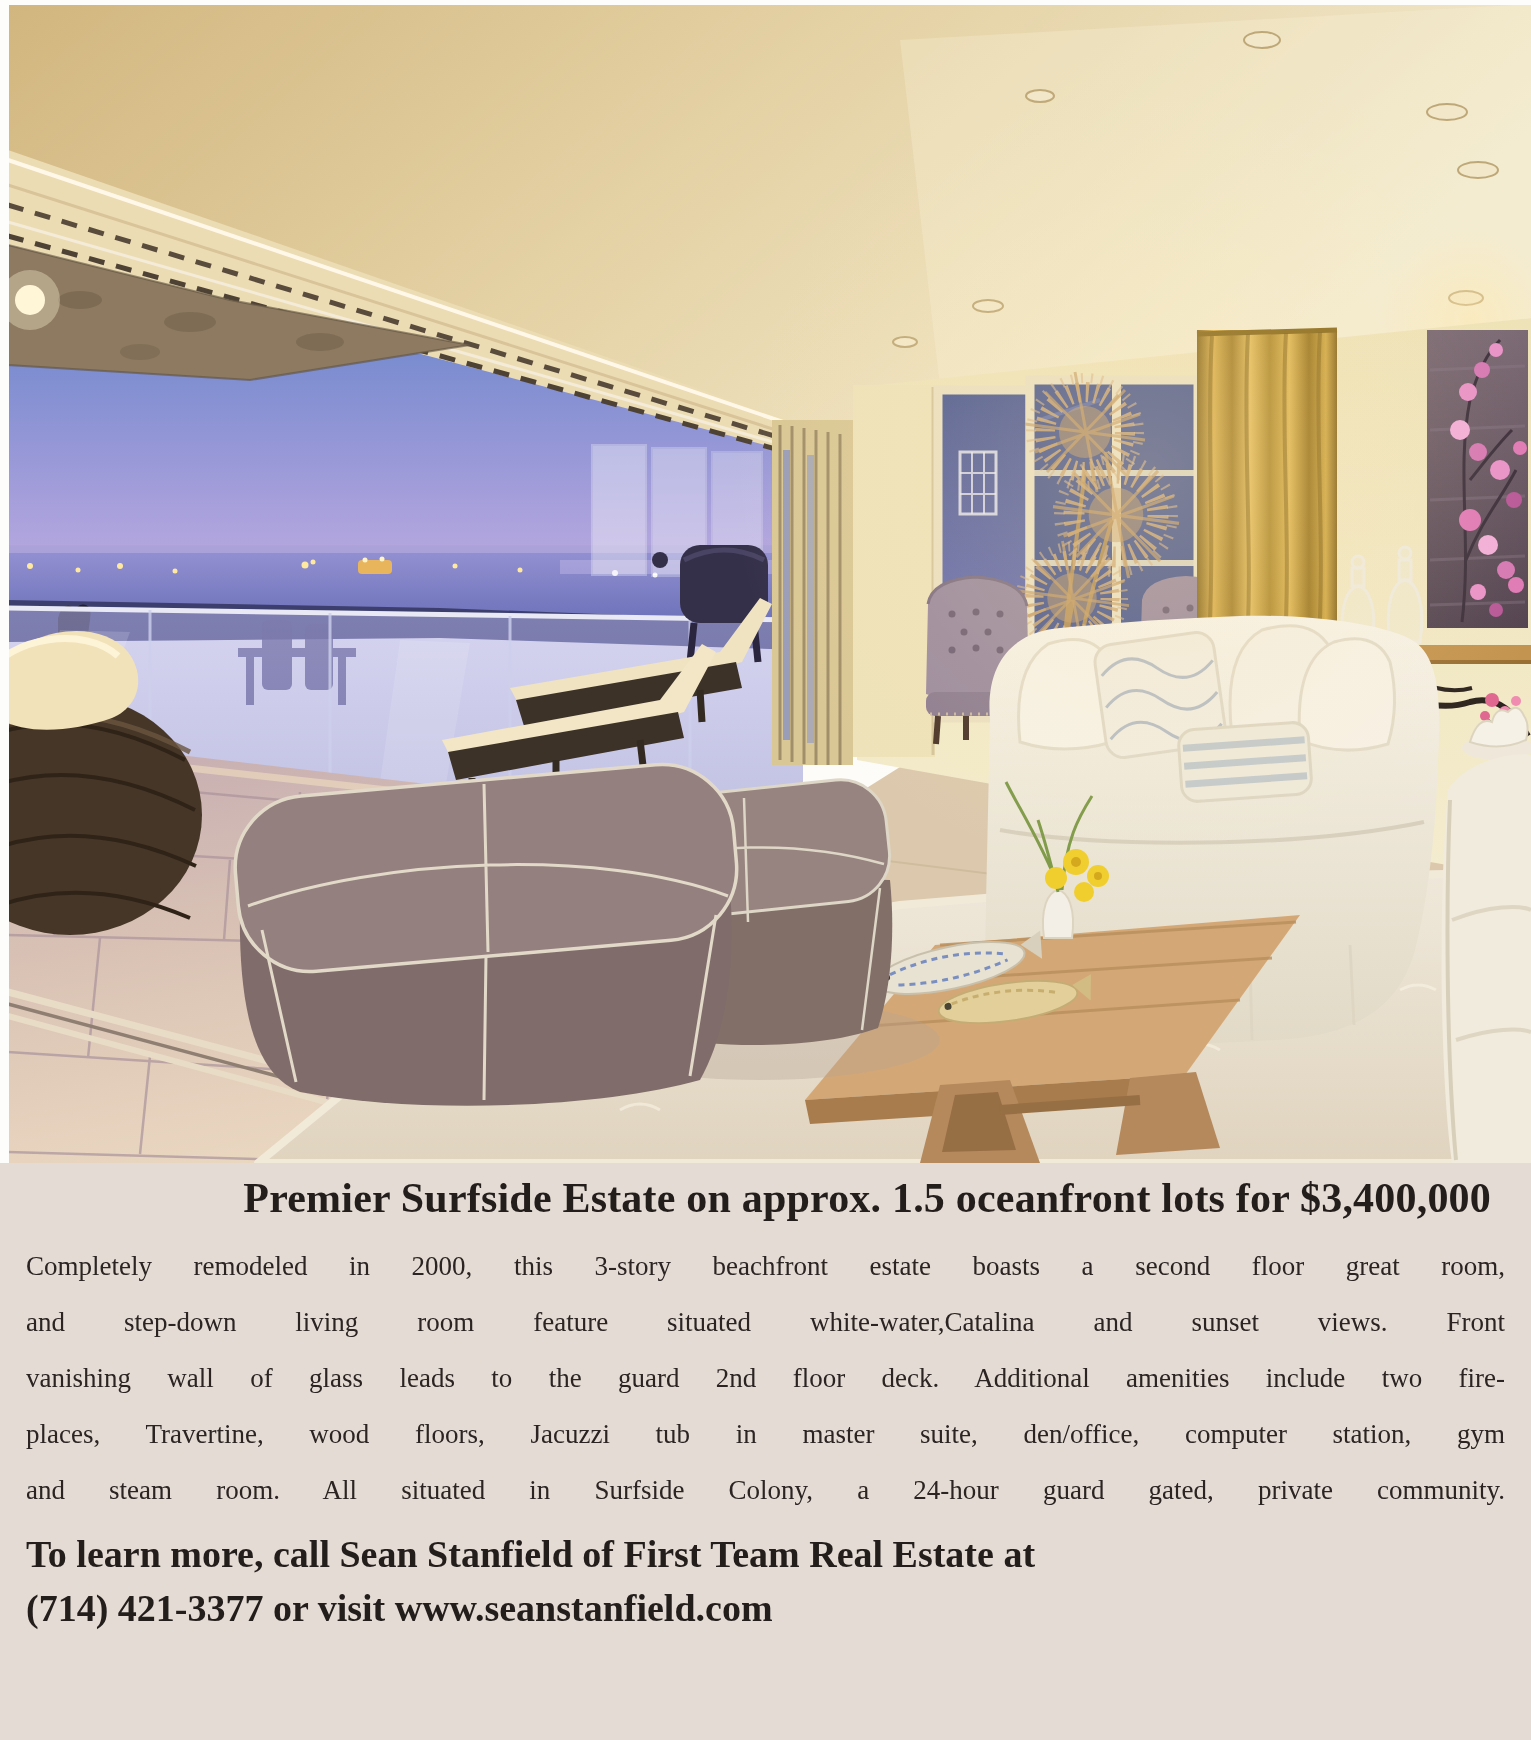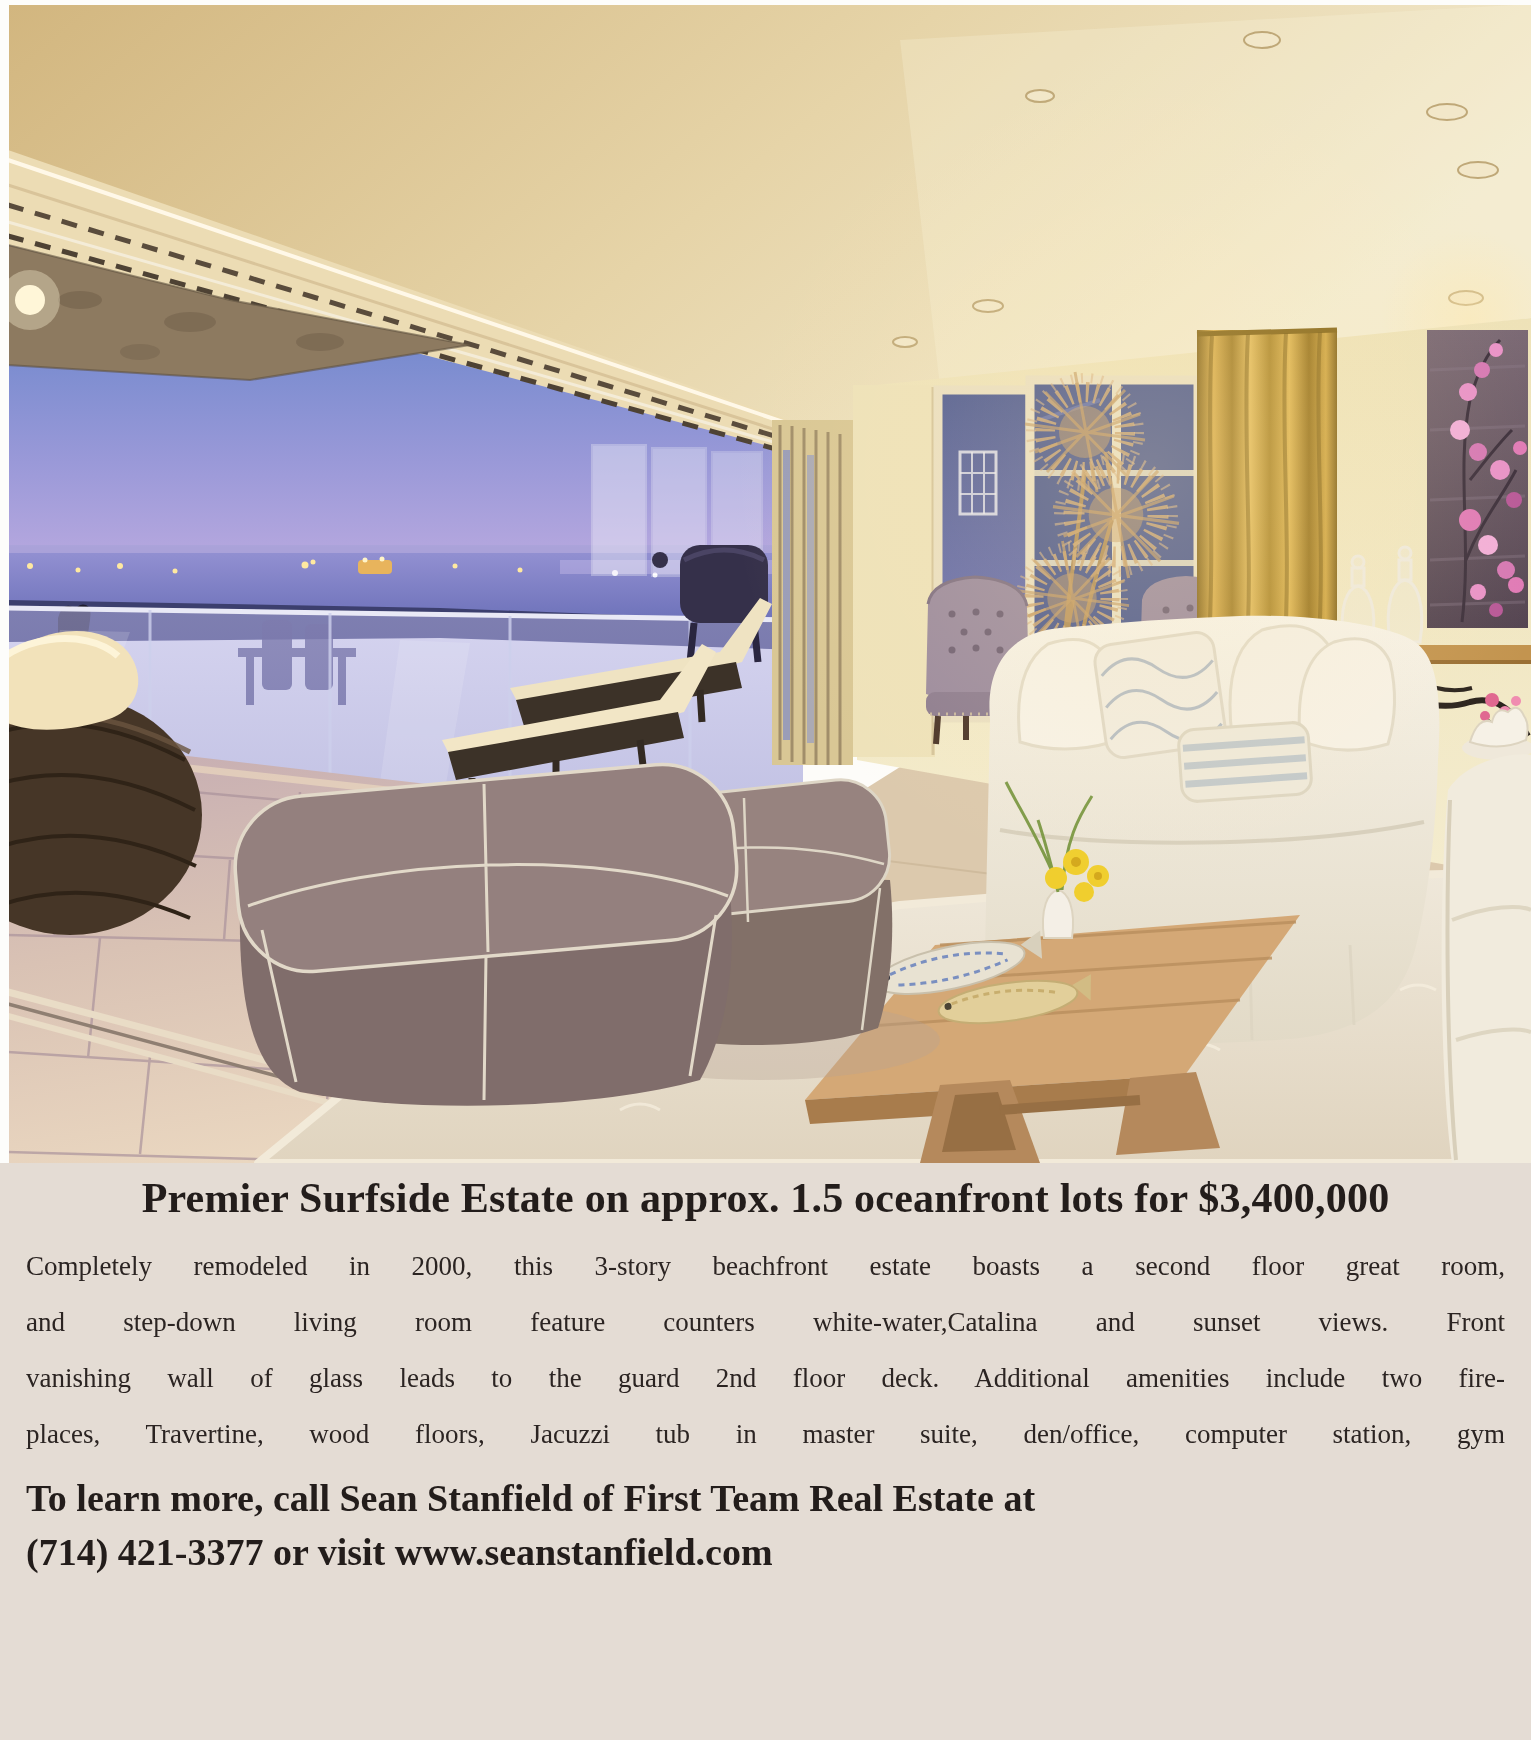--- a/index.html
+++ b/index.html
@@ -5,21 +5,21 @@
   html,body{margin:0;padding:0;background:#888;}
   .page{
     width:1531px;height:1740px;margin:0 auto;position:relative;
     background:#e4dcd4;overflow:hidden;
     font-family:"Liberation Serif","DejaVu Serif",serif;
   }
   .photo{margin:0;padding:0;width:1531px;height:1163px;display:block;}
   .photo svg{display:block;width:1531px;height:1163px;}
   .ad-text{padding:0 26px;}
   .headline{
-    font-size:42px;font-weight:bold;text-align:center;color:#231d1b;
+    font-size:42px;font-weight:bold;text-align:right;color:#231d1b;
     margin:10px 14px 0;line-height:50px;letter-spacing:.2px;
   }
   .body-copy{margin:15px 0 0;font-size:27px;line-height:56px;color:#2b2422;}
   .body-line{display:block;text-align:justify;text-align-last:justify;}
   .cta{font-weight:bold;color:#231d1b;font-size:38px;line-height:54px;margin:9px 0 0;}
   .cta.second{margin-top:0;}
 </style>
 </head>
 <body>
 
@@ -461,21 +461,22 @@
 
       <rect x="0" y="0" width="1531" height="5" fill="#fdfdfb"></rect>
       <rect x="0" y="0" width="9" height="1163" fill="#fdfdfb"></rect>
     </svg>
   </figure>
 
   <section class="ad-text">
     <h1 class="headline">Premier Surfside Estate on approx. 1.5 oceanfront lots for $3,400,000</h1>
     <p class="body-copy">
       <span class="body-line">Completely remodeled in 2000, this 3-story beachfront estate boasts a second floor great room,</span>
-      <span class="body-line">and step-down living room feature counters white-water,Catalina and sunset views. Front</span>
+      <span class="body-line">and step-down living room feature situated white-water,Catalina and sunset views. Front</span>
       <span class="body-line">vanishing wall of glass leads to the guard 2nd floor deck. Additional amenities include two fire-</span>
       <span class="body-line">places, Travertine, wood floors, Jacuzzi tub in master suite, den/office, computer station, gym</span>
+      <span class="body-line">and steam room. All situated in Surfside Colony, a 24-hour guard gated, private community.</span>
     </p>
     <p class="cta">To learn more, call Sean Stanfield of First Team Real Estate at</p>
     <p class="cta second">(714) 421-3377 or visit www.seanstanfield.com</p>
   </section>
 
 </div>
 
 </body></html>

